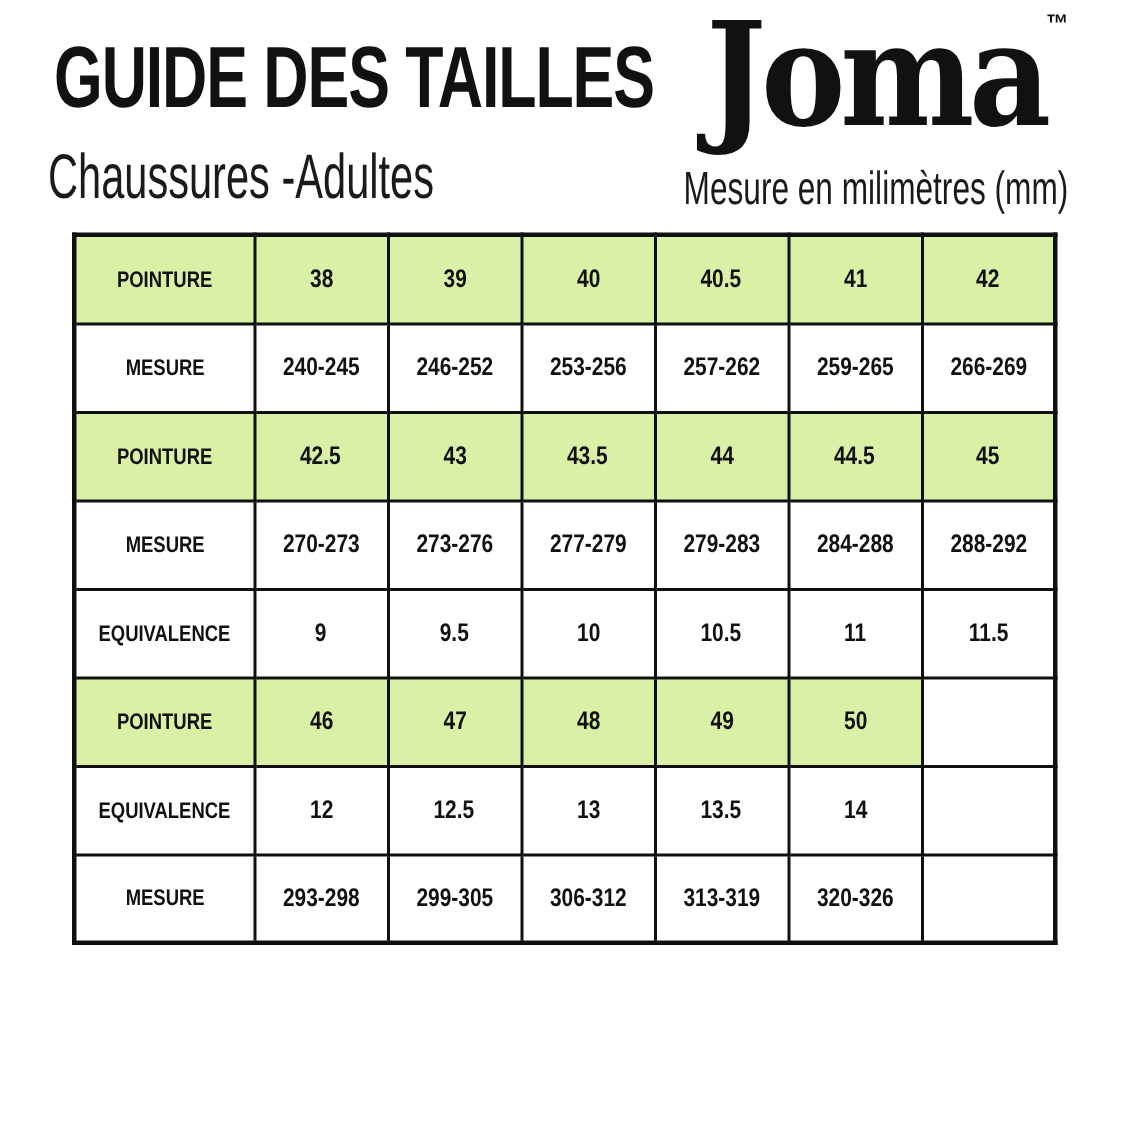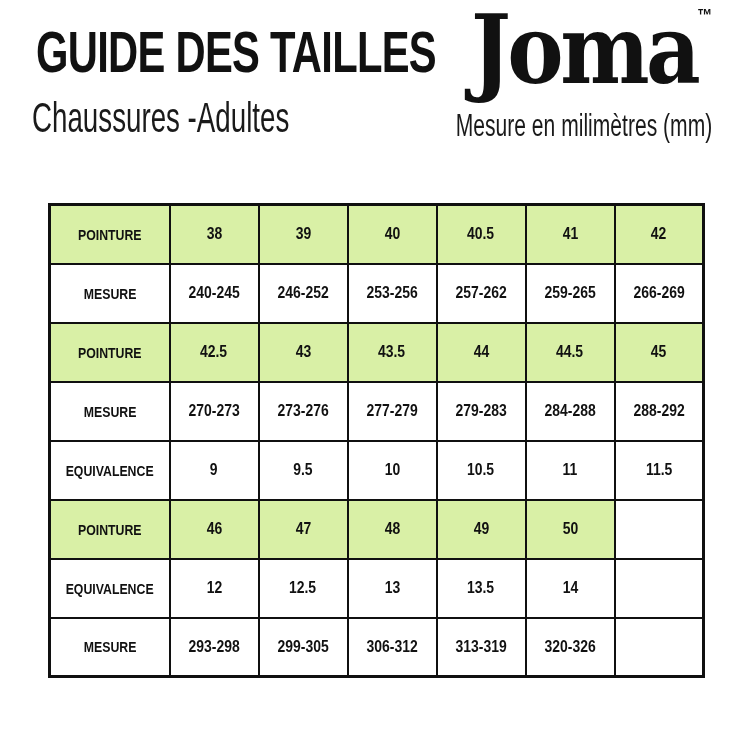--- a/index.html
+++ b/index.html
@@ -70,21 +70,20 @@
     transform-origin: 100% 0;
     color: #1a1a1a;
   }
   table.size-table {
     position: absolute;
     left: 48px;
     top: 155px;
     border-collapse: collapse;
     border: 3px solid #101010;
     background: #ffffff;
-    margin-top: 48px;
   }
   table.size-table td {
     border: 2px solid #101010;
     width: 89px;
     height: 59px;
     text-align: center;
     vertical-align: middle;
     font-weight: 700;
     font-size: 17px;
     background: #ffffff;

